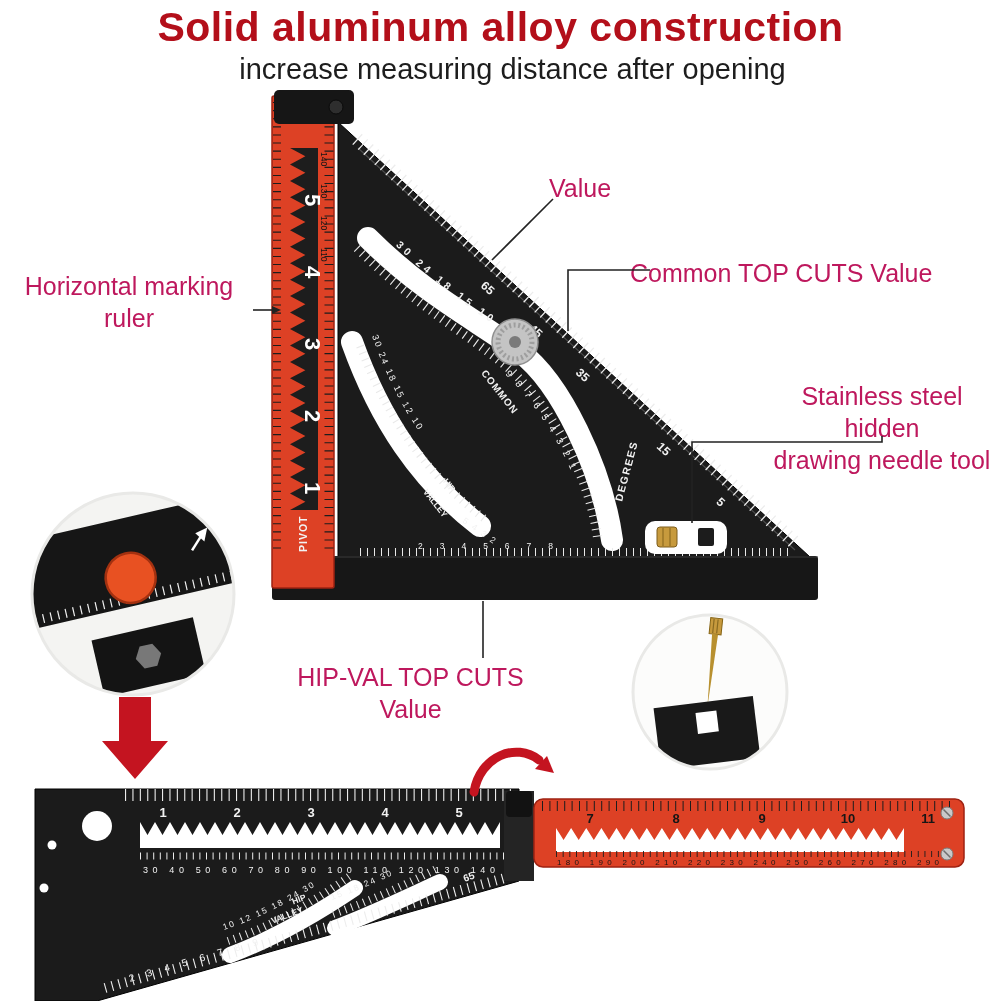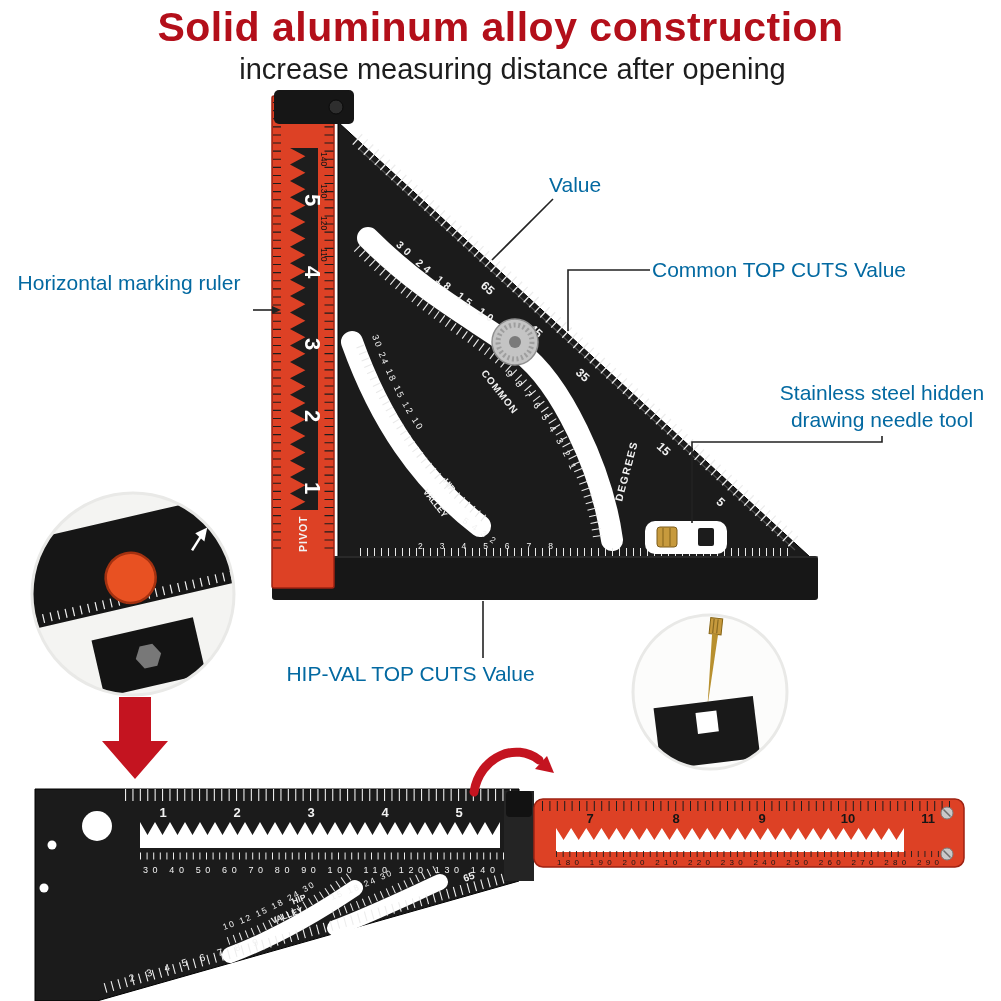--- a/index.html
+++ b/index.html
@@ -1,38 +1,38 @@
 <!DOCTYPE html>
 <html><head>
 <meta charset="utf-8">
 <style>
   html,body{margin:0;padding:0;background:#fff;}
   .page{position:relative;width:1001px;height:1001px;background:#fff;overflow:hidden;font-family:"Liberation Sans",sans-serif;}
   .headline{position:absolute;top:4px;left:0;width:100%;text-align:center;font-size:41px;font-weight:bold;color:#b30f1a;letter-spacing:.5px;}
   .subheadline{position:absolute;top:53px;left:0;width:100%;text-align:center;font-size:29px;color:#1d1d1d;padding-left:12px;}
-  .callout{position:absolute;font-size:21px;color:#0369a1;line-height:1.28;}
+  .callout{position:absolute;font-size:25px;color:#be185d;line-height:1.28;}
   .c-center{text-align:center;}
   svg.art{position:absolute;top:0;left:0;}
   svg text{font-family:"Liberation Sans",sans-serif;}
   .t-big{font-size:22px;font-weight:bold;fill:#fff;}
   .t-tick{font-size:8.5px;fill:#161616;}
   .t-deg{font-size:12px;font-weight:bold;fill:#f2f2f2;}
   .t-lab{font-weight:bold;fill:#f2f2f2;}
   .t-scale{fill:#f2f2f2;}
 </style>
 </head>
 <body>
 
 <div class="page">
 
   <div class="headline">Solid aluminum alloy construction</div>
   <div class="subheadline">increase measuring distance after opening</div>
 
   <div class="callout" style="left:549px;top:172px;">Value</div>
-  <div class="callout" style="left:652px;top:257px;text-align:center;">Common TOP CUTS Value</div>
+  <div class="callout" style="left:630px;top:257px;text-align:center;">Common TOP CUTS Value</div>
   <div class="callout c-center" style="left:5px;top:270px;width:248px;">
     <div>Horizontal marking ruler</div>
   </div>
   <div class="callout c-center" style="left:283px;top:661px;width:255px;">HIP-VAL TOP CUTS Value</div>
   <div class="callout c-center" style="left:768px;top:380px;width:228px;">
     <div>Stainless steel hidden</div>
     <div>drawing needle tool</div>
   </div>
 
   <svg class="art" width="1001" height="1001" viewBox="0 0 1001 1001">

